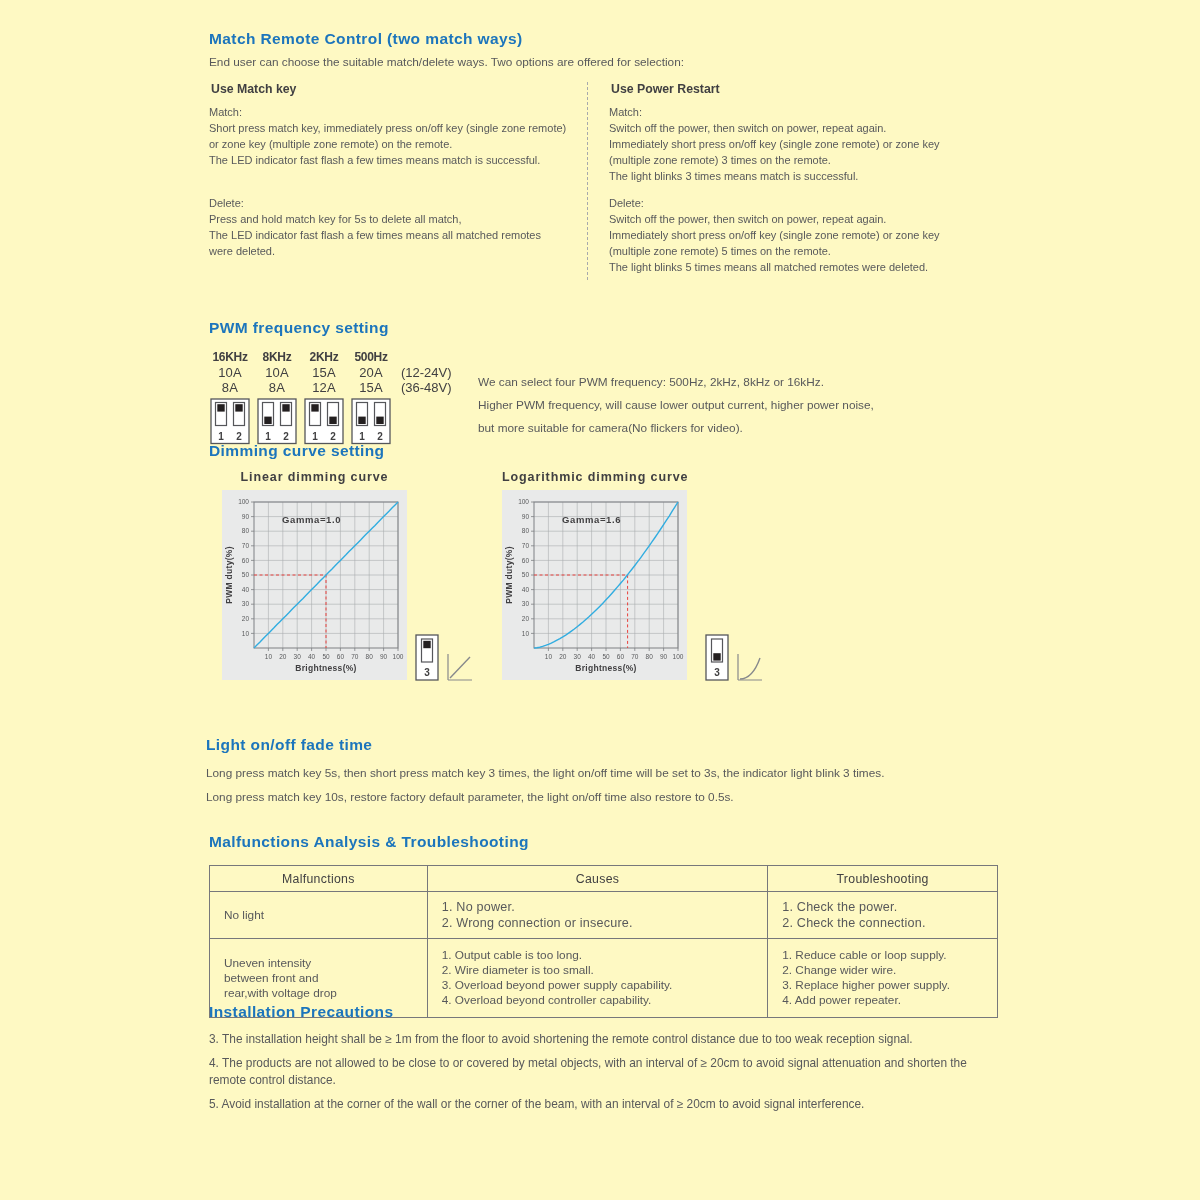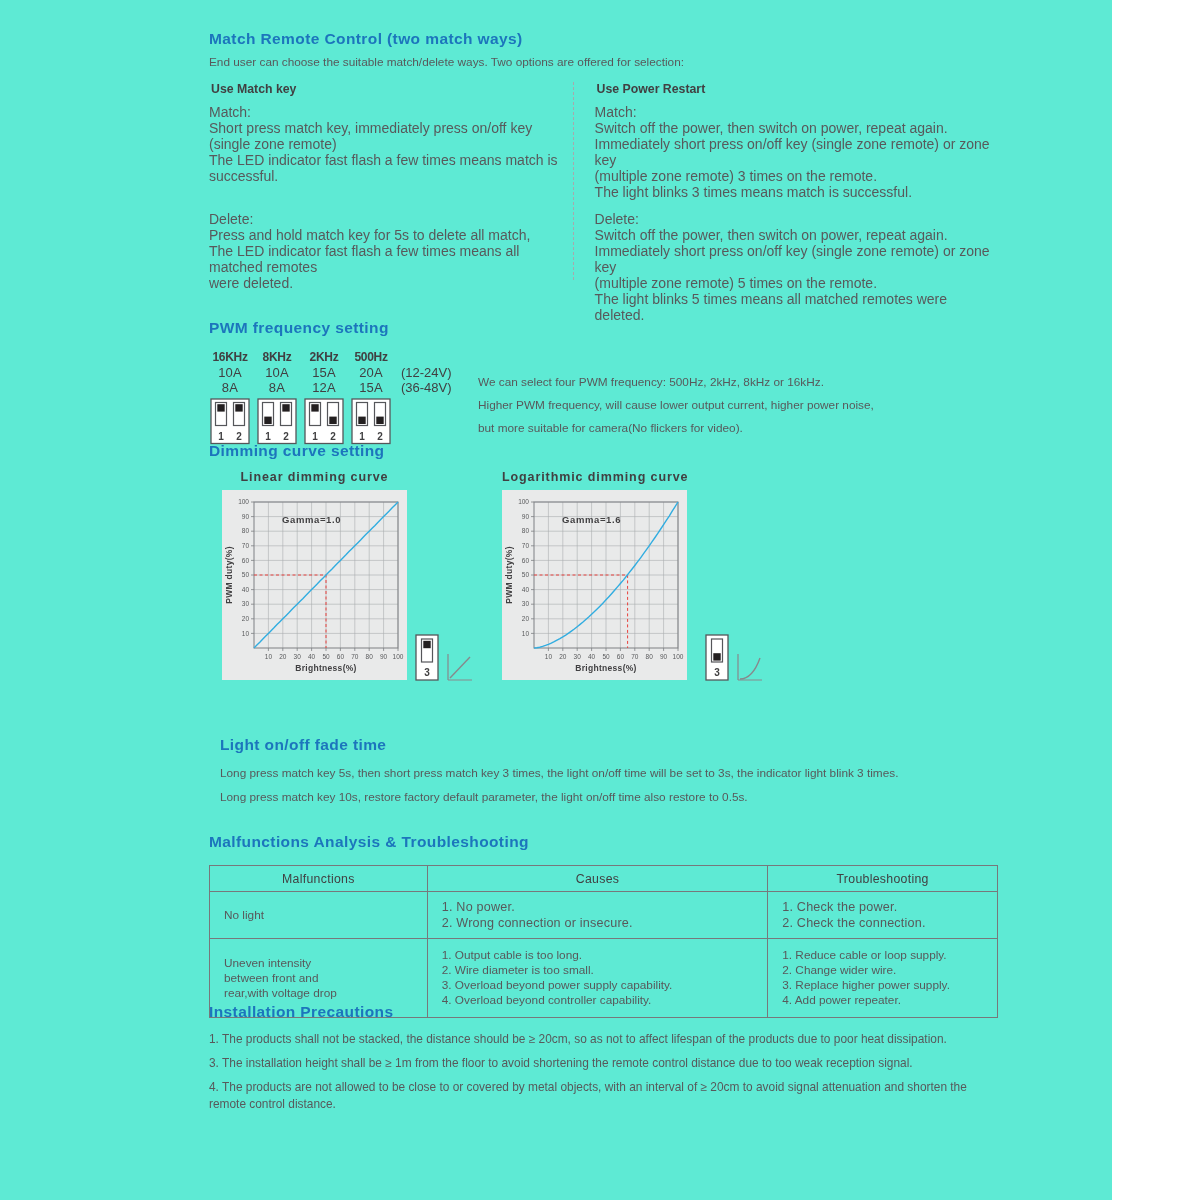--- a/index.html
+++ b/index.html
@@ -1,27 +1,27 @@
 <!DOCTYPE html>
 <html><head>
 <meta charset="utf-8">
 <style>
   html,body{margin:0;padding:0;background:#fff;}
-  .page{position:relative;width:1112px;height:1200px;background:#5eead4;overflow:hidden;
+  .page{position:relative;width:1200px;height:1200px;background:#fef9c3;overflow:hidden;
         font-family:"Liberation Sans",sans-serif;}
   .sec{position:absolute;}
   h2{margin:0;font-size:15.5px;font-weight:bold;color:#1c75bc;letter-spacing:0.4px;}
   .intro{margin:7px 0 0;font-size:11.8px;color:#58595b;}
   
   .cols{display:flex;margin-top:13px;}
   .col0{width:372px;}
   .divider{border-left:1px dashed #a7a9ac;margin-left:6px;height:198px;}
   .col1{padding-left:21px;}
   .subhead{font-size:12.3px;font-weight:bold;color:#414042;margin-bottom:8px;padding-left:2px;}
-  .para{font-size:14px;color:#58595b;line-height:16px;}
+  .para{font-size:11px;color:#58595b;line-height:16px;}
   .col0 .del{margin-top:27px;}
   .col1 .del{margin-top:11px;}
   
   #pwm-switches{position:absolute;left:0;top:31px;display:flex;align-items:flex-start;}
   .dipcol{width:42px;margin-right:5px;text-align:center;color:#414042;}
   .dipfreq{font-size:12px;font-weight:bold;height:15px;letter-spacing:-0.3px;}
   .dipamp{font-size:13px;height:15px;letter-spacing:0.2px;}
   .dipcol svg{margin-top:3px;}
   .dipnotes{margin-left:4px;padding-top:15px;color:#414042;font-size:13px;}
   .dipnotes div{height:15px;}
@@ -58,20 +58,21 @@
   <section class="sec" style="left:209px;top:30px;width:790px;">
     <h2>Match Remote Control (two match ways)</h2>
     <p class="intro">End user can choose the suitable match/delete ways. Two options are offered for selection:</p>
     <div class="cols">
       <div class="col0">
         <div class="subhead">Use Match key</div>
         <div class="para">
           <div>Match:</div>
           <div>
               <div>Short press match key, immediately press on/off key (single zone remote)</div>
+              <div>or zone key (multiple zone remote) on the remote.</div>
               <div>The LED indicator fast flash a few times means match is successful.</div>
             </div>
         </div>
         <div class="para del">
           <div>Delete:</div>
           <div>
               <div>Press and hold match key for 5s to delete all match,</div>
               <div>The LED indicator fast flash a few times means all matched remotes</div>
               <div>were deleted.</div>
             </div>
@@ -314,21 +315,21 @@
           <rect x="6.5" y="5" width="11" height="23" fill="#fff" stroke="#55565a" stroke-width="1.2"></rect>
           <rect x="8.3" y="19.2" width="7.4" height="7.4" fill="#231f20"></rect>
           <text x="12" y="42" text-anchor="middle" font-size="10" font-weight="bold" fill="#414042" font-family="Liberation Sans,sans-serif">3</text>
           <g transform="translate(30,20)">
             <path d="M3,0 L3,26 M3,26 L27,26" fill="none" stroke="#87898c" stroke-width="1.2"></path>
             <path d="M5,25 C13,25 20,18 25,4" fill="none" stroke="#87898c" stroke-width="1.4"></path>
           </g>
         </svg></div>
   </section>
 
-  <section class="sec" style="left:220px;top:736px;width:790px;">
+  <section class="sec" style="left:206px;top:736px;width:790px;">
     <h2>Light on/off fade time</h2>
     <div class="fadelines">
         <div>Long press match key 5s, then short press match key 3 times, the light on/off time will be set to 3s, the indicator light blink 3 times.</div>
         <div>Long press match key 10s, restore factory default parameter, the light on/off time also restore to 0.5s.</div>
       </div>
   </section>
 
   <section class="sec" style="left:209px;top:833px;width:790px;">
     <h2>Malfunctions Analysis &amp; Troubleshooting</h2>
     <table class="tbl">
@@ -389,19 +390,19 @@
               </div>
             </td>
         </tr>
       </tbody>
     </table>
   </section>
 
   <section class="sec" style="left:209px;top:1003px;width:790px;">
     <h2>Installation Precautions</h2>
     <div class="install">
-        <div>1. The products shall not be stacked, the distance should be ≥ 20cm, so as not to affect lifespan of the products due to poor heat dissipation.</div>
         <div>3. The installation height shall be ≥ 1m from the floor to avoid shortening the remote control distance due to too weak reception signal.</div>
         <div>4. The products are not allowed to be close to or covered by metal objects, with an interval of ≥ 20cm to avoid signal attenuation and shorten the remote control distance.</div>
+        <div>5. Avoid installation at the corner of the wall or the corner of the beam, with an interval of ≥ 20cm to avoid signal interference.</div>
       </div>
   </section>
 
 </div>
 
 </body></html>

